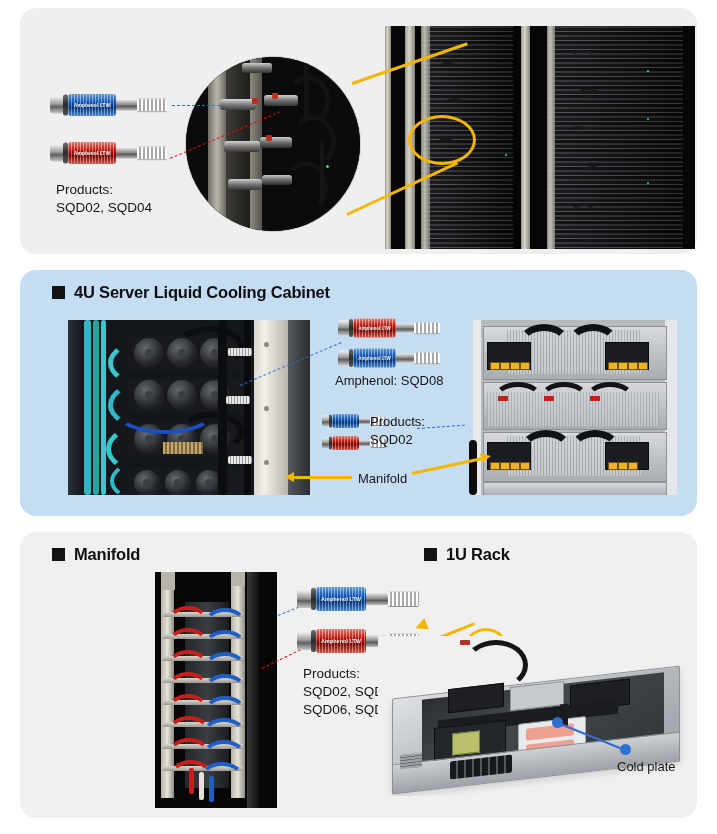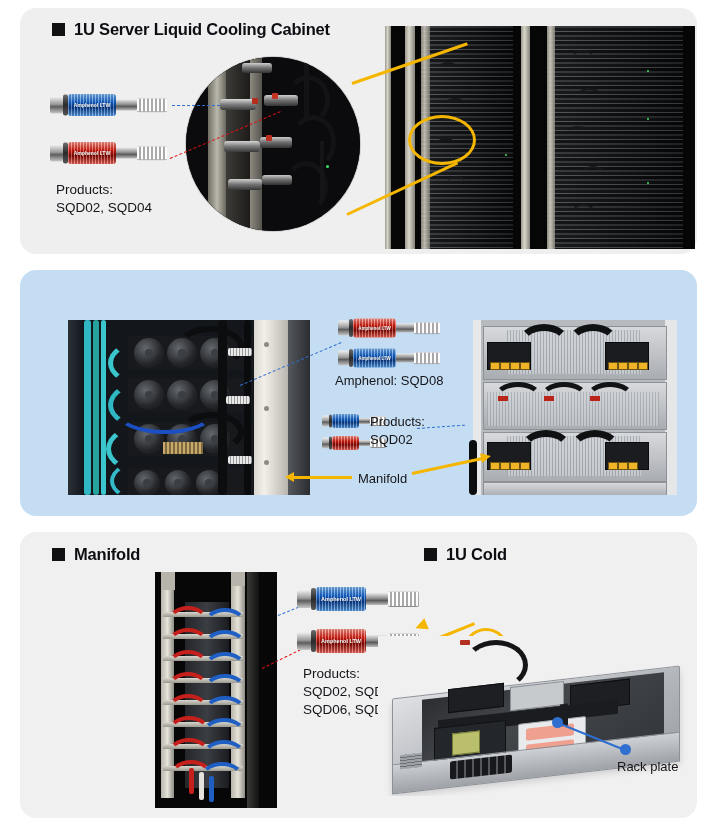--- a/index.html
+++ b/index.html
@@ -122,24 +122,20 @@
   
   .arrowhead{position:absolute;width:0;height:0;}
 </style>
 </head>
 <body>
 
 <div class="page">
 
   <div class="panel" id="panel-1u"></div>
 
-  <div class="heading" id="h-1u">
-    <span class="bullet"></span>
-    <span class="htext">1U Server Liquid Cooling Cabinet</span>
-  </div>
 
   <div class="photo" id="photo-rackwall">
     <div class="rackslots" style="left:0;width:310px;"></div>
 
     <div class="rackframe" style="left:0px;width:6px;"></div>
     <div class="rackgap" style="left:6px;width:14px;"></div>
     <div class="rackframe" style="left:20px;width:10px;"></div>
     <div class="rackgap" style="left:30px;width:6px;"></div>
     <div class="rackframe" style="left:36px;width:9px;opacity:.85;"></div>
     <div class="rackgap" style="left:128px;width:8px;"></div>
@@ -219,20 +215,24 @@
   </div>
 
   <div class="leader blue" style="left:172px;top:105px;width:48px;"></div>
   <div class="leader red" style="left:170px;top:158px;width:120px;transform:rotate(-23deg);"></div>
 
   <div class="caption" style="left:56px;top:181px;">Products:</div>
   <div class="caption" style="left:56px;top:199px;">SQD02, SQD04</div>
 
   <div class="panel" id="panel-4u"></div>
 
+  <div class="heading" id="h-4u">
+    <span class="bullet"></span>
+    <span class="htext">4U Server Liquid Cooling Cabinet</span>
+  </div>
 
   <div class="photo" id="photo-4u-left">
     <div style="position:absolute;left:0;top:0;width:242px;height:175px;background:#13161b;"></div>
     <div style="position:absolute;left:0;top:0;width:14px;height:175px;background:linear-gradient(to right,#2b2f36,#151920);"></div>
 
     <div class="teal" style="left:16px;top:0;width:7px;height:175px;"></div>
     <div class="teal" style="left:25px;top:0;width:6px;height:175px;background:#27a39e;"></div>
     <div class="teal" style="left:33px;top:0;width:5px;height:175px;background:#3ac6cc;"></div>
 
     <div class="fanrow" style="left:60px;top:16px;width:125px;height:34px;"></div>
@@ -377,21 +377,21 @@
   <div class="arrowhead" style="left:481px;top:452px;border-top:5px solid transparent;border-bottom:5px solid transparent;border-left:10px solid #f5b600;transform:rotate(-12deg);"></div>
 
   <div class="panel" id="panel-bottom"></div>
 
   <div class="heading" id="h-manifold">
     <span class="bullet"></span>
     <span class="htext">Manifold</span>
   </div>
   <div class="heading" id="h-rack">
     <span class="bullet"></span>
-    <span class="htext">1U Cold</span>
+    <span class="htext">1U Rack</span>
   </div>
 
   <div class="photo" id="photo-manifold">
     <div style="position:absolute;inset:0;background:#070708;"></div>
     <div class="mrail" style="left:6px;top:18px;width:13px;height:208px;"></div>
     <div class="mrail" style="left:76px;top:14px;width:14px;height:212px;"></div>
     <div style="position:absolute;left:92px;top:0;width:12px;height:236px;background:linear-gradient(to right,#3c3b38,#111);"></div>
     <div style="position:absolute;left:30px;top:30px;width:44px;height:186px;background:linear-gradient(to right,#24262a,#3a3d42,#1a1c20);"></div>
 
     <div class="mbar" style="left:8px;top:40px;width:80px;height:5px;"></div>
@@ -493,15 +493,15 @@
       background:linear-gradient(to bottom,#cdd0d4,#9ea2a8);transform:skewY(-6.5deg);border:1px solid #8d9197;"></div>
     <div style="position:absolute;left:72px;top:122px;width:62px;height:18px;
       background:repeating-linear-gradient(to right,#17191c 0,#17191c 6px,#55585d 6px,#55585d 8px);transform:skewY(-6.5deg);border-radius:2px;"></div>
     <div style="position:absolute;left:22px;top:118px;width:22px;height:14px;
       background:repeating-linear-gradient(to bottom,#9ea2a8 0,#9ea2a8 2px,#6d7176 2px,#6d7176 3px);transform:skewY(-6.5deg);"></div>
   </div>
 
   <div class="dot" style="left:552px;top:717px;width:11px;height:11px;"></div>
   <div class="dot" style="left:620px;top:744px;width:11px;height:11px;"></div>
   <div class="leader bluesolid" style="left:558px;top:722px;width:70px;transform:rotate(22deg);"></div>
-  <div class="label-cold" style="left:617px;top:759px;">Rack plate</div>
+  <div class="label-cold" style="left:617px;top:759px;">Cold plate</div>
 
 </div>
 
 </body></html>

